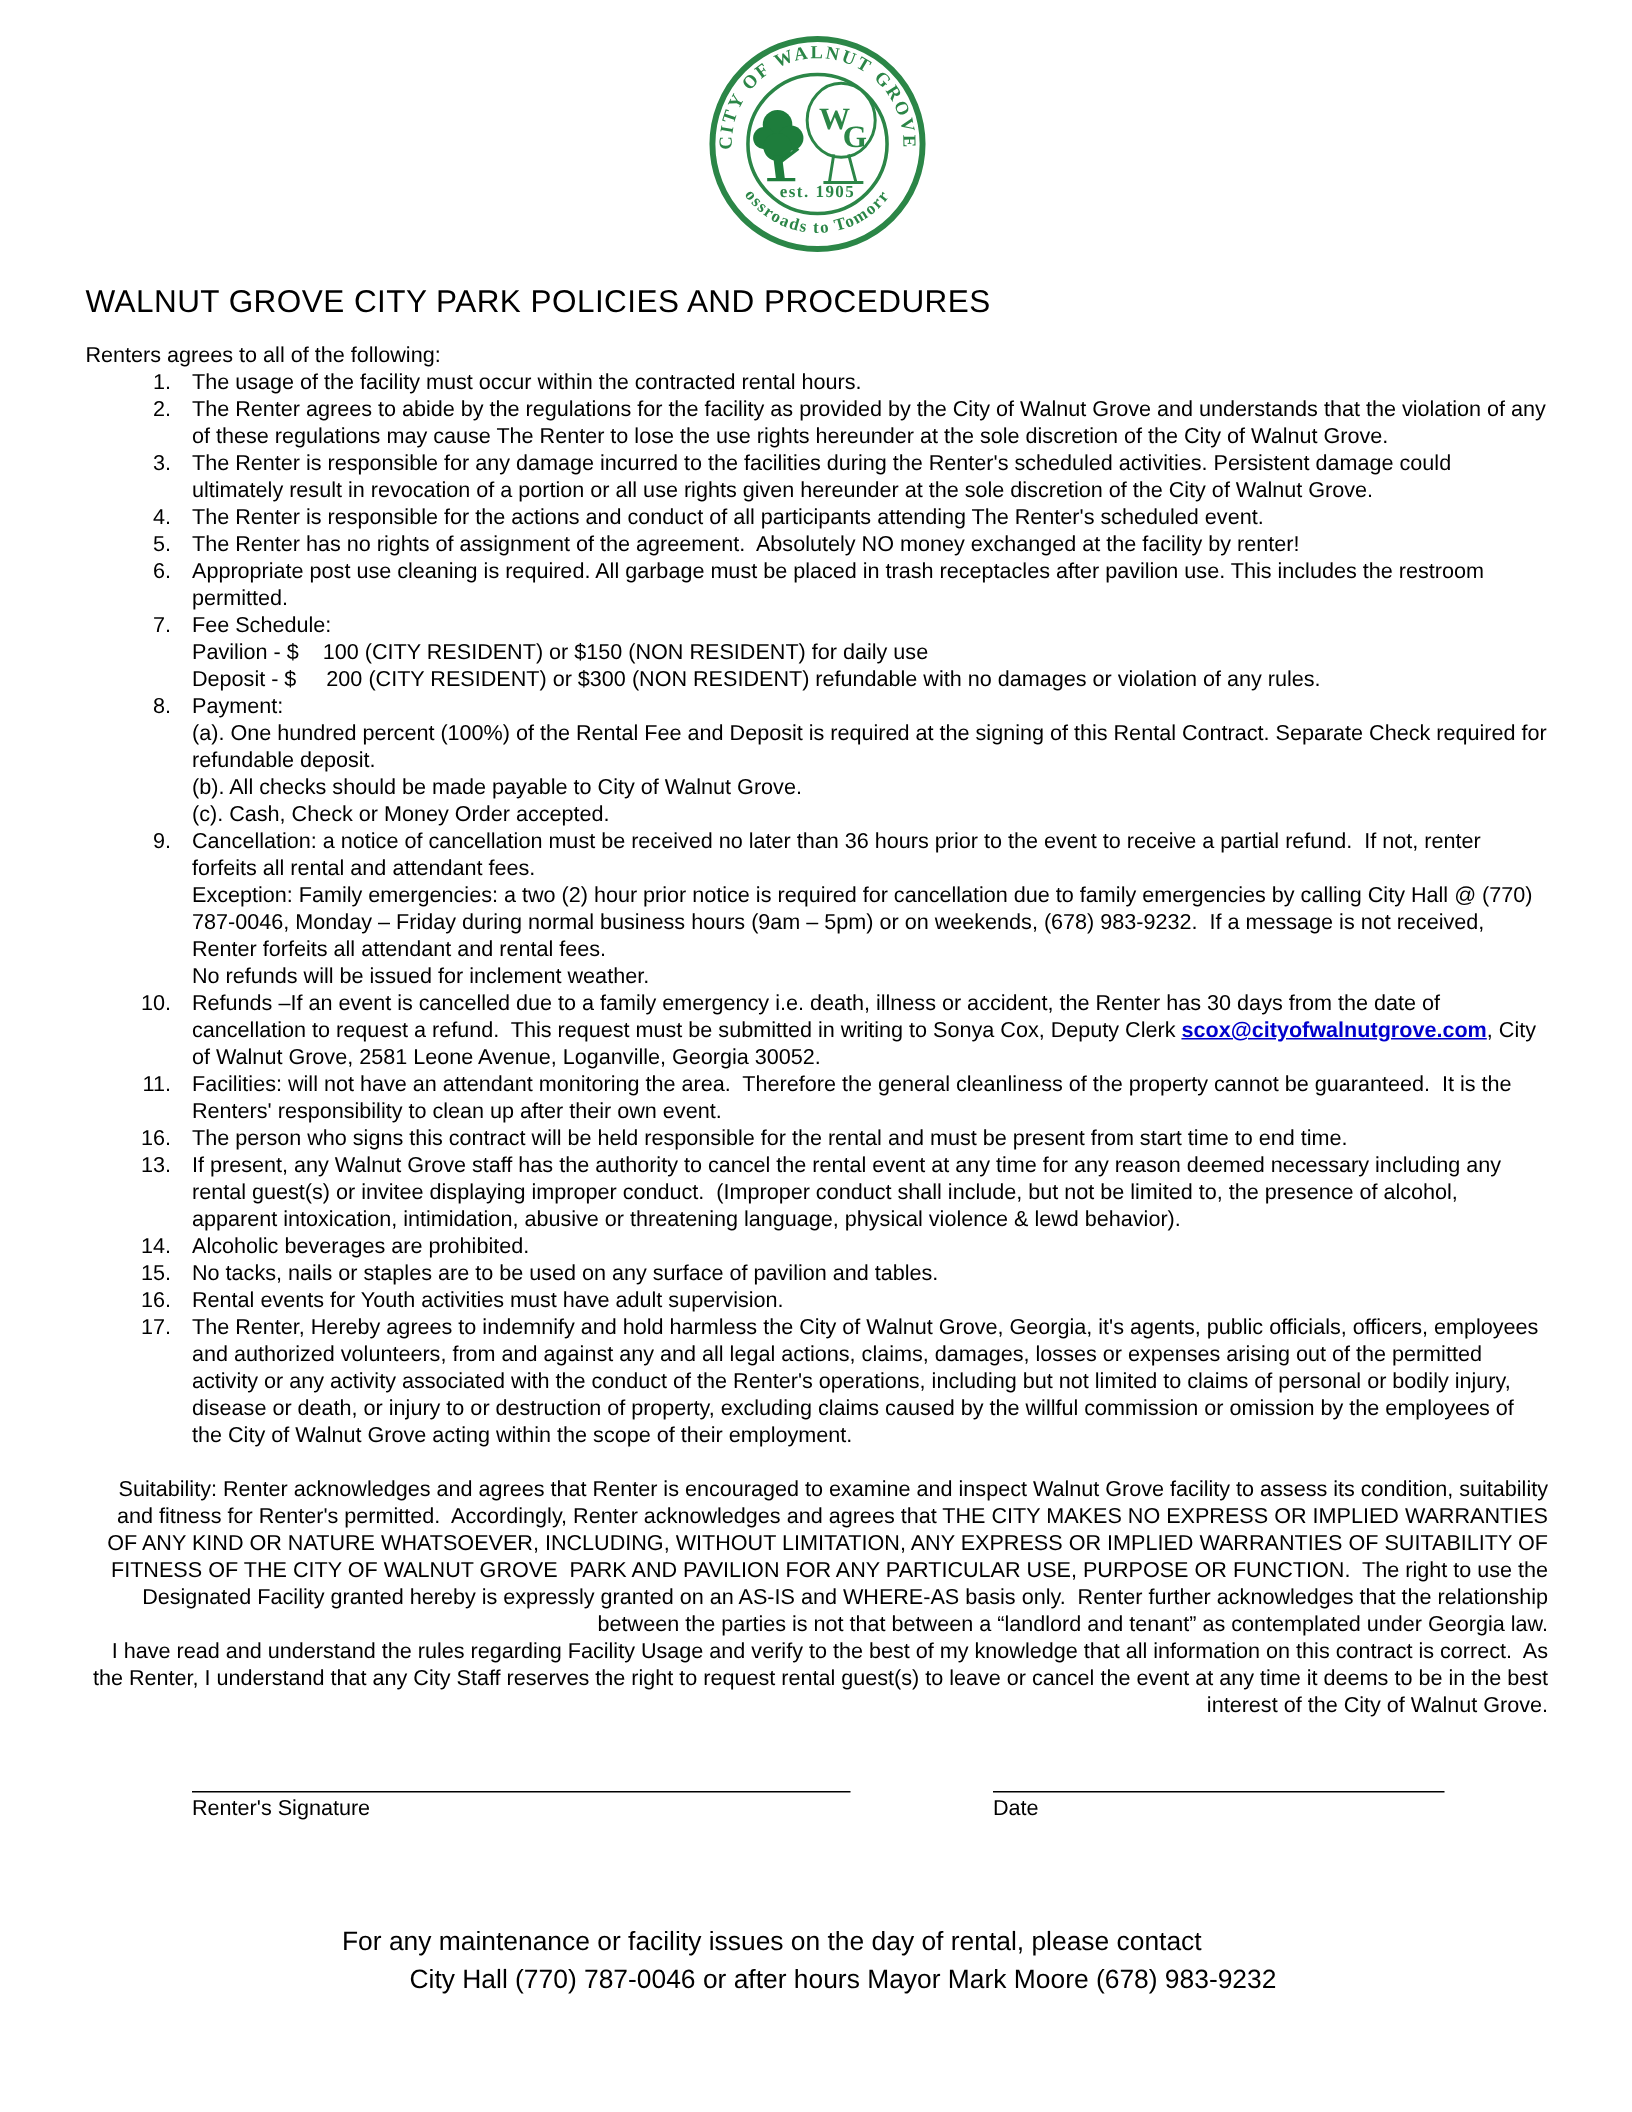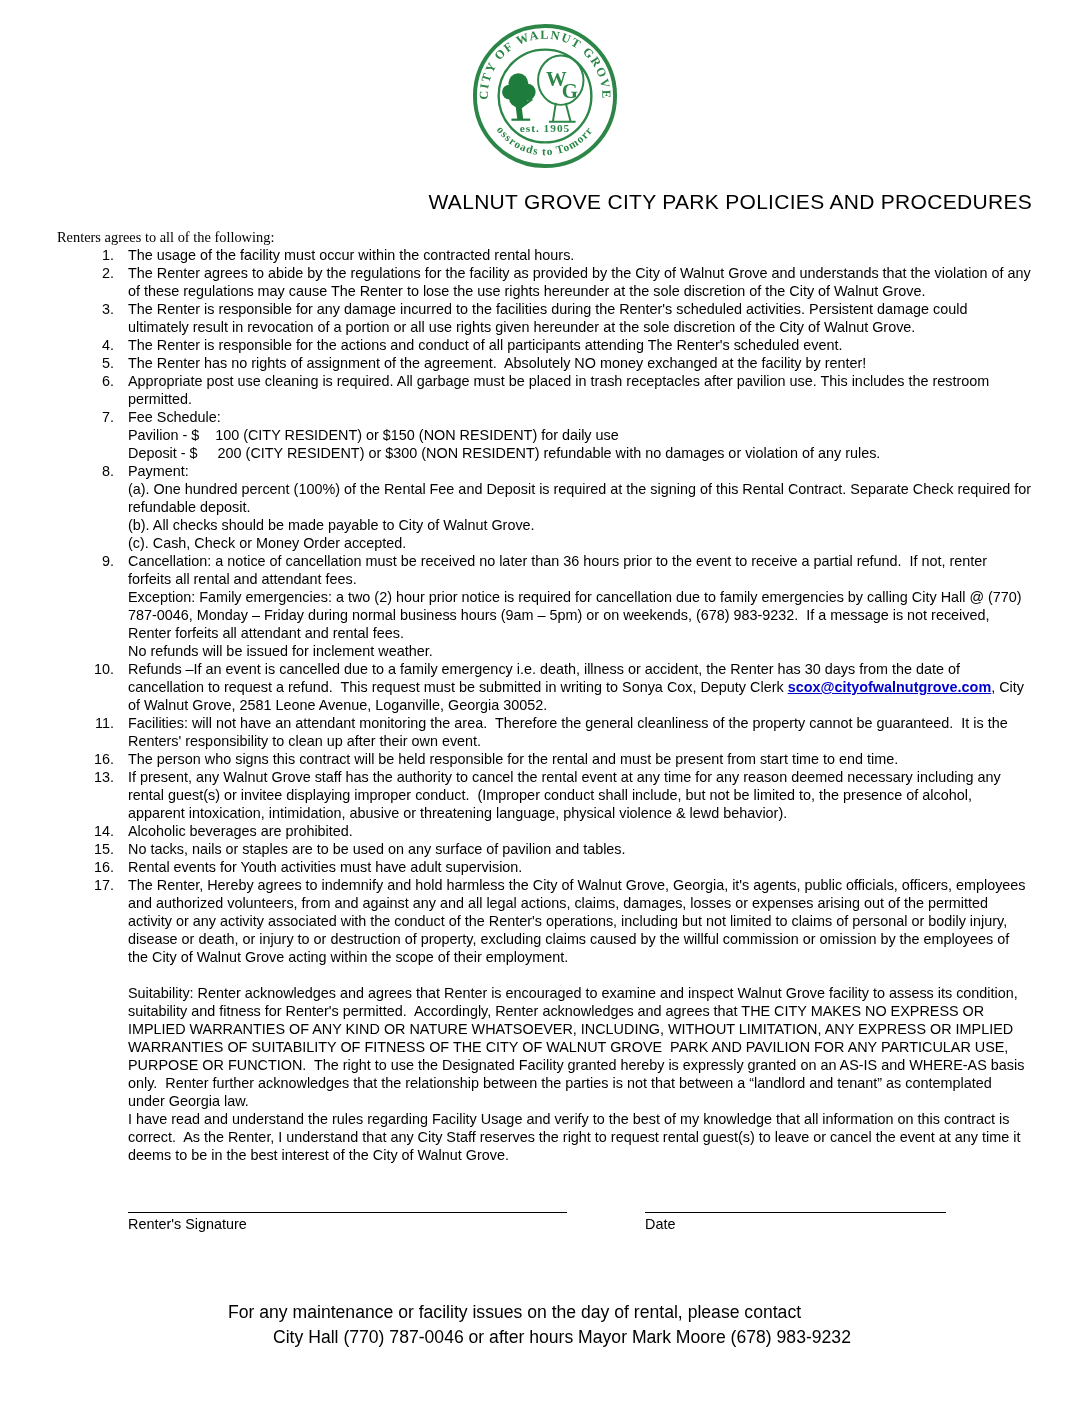--- a/index.html
+++ b/index.html
@@ -15,34 +15,34 @@
     line-height:18px;
     color:#000000;
   }
   .seal { display:block; margin:0 auto; width:148px; height:148px; }
   .seal-arc-top   { font-family:"Liberation Serif","DejaVu Serif",serif; font-weight:bold; font-size:12.5px; letter-spacing:1.6px; fill:#2b8647; }
   .seal-arc-bottom{ font-family:"Liberation Serif","DejaVu Serif",serif; font-weight:bold; font-size:11.5px; letter-spacing:1.1px; fill:#2b8647; }
   .seal-est { font-family:"Liberation Serif","DejaVu Serif",serif; font-weight:bold; font-size:11.5px; letter-spacing:1px; fill:#2b8647; }
   .seal-mono { font-family:"Liberation Serif","DejaVu Serif",serif; font-weight:bold; font-size:21px; fill:#2b8647; }
   .title {
     margin:20px 0 0 0;
-    text-align:right;
+    text-align:left;
     font-size:21px; line-height:24px;
     font-weight:400; letter-spacing:0.3px;
   }
-  .intro { margin-top:14px; white-space:pre-wrap;font-family:Liberation Serif, serif; }
+  .intro { margin-top:14px; white-space:pre-wrap; }
   .policy-list { margin-top:0; }
   .item { display:flex; }
   .num  { flex:0 0 71px; box-sizing:border-box; text-align:right; padding-right:14px; }
   .item-body { flex:1 1 auto; min-width:0; }
   .para { white-space:pre-wrap; }
-  .closing { margin-left:71px; margin-top:18px; }
+  .closing { margin-top:18px;text-align:right; }
   .closing .para { white-space:pre-wrap; }
   .email-link { color:#0000cc; text-decoration:underline; cursor:pointer;font-weight:bold; }
-  .sig-row { display:flex; margin-top:48px; margin-left:71px; }
+  .sig-row { display:flex; margin-top:48px; margin-left:71px;gap:17px; }
   .sig-col-left  { width:439px; }
   .sig-col-right { width:301px; margin-left:78px; }
   .sig-line { border-top:1.6px solid #000; height:0; }
   .sig-label { padding-top:2px; }
   .footer { margin-top:67px; font-size:17.6px; line-height:25px; }
   .footer-line1 { margin-left:171px; white-space:pre-wrap; }
   .footer-line2 { margin-left:216px; white-space:pre-wrap; }
 </style>
 </head>
 <body>

